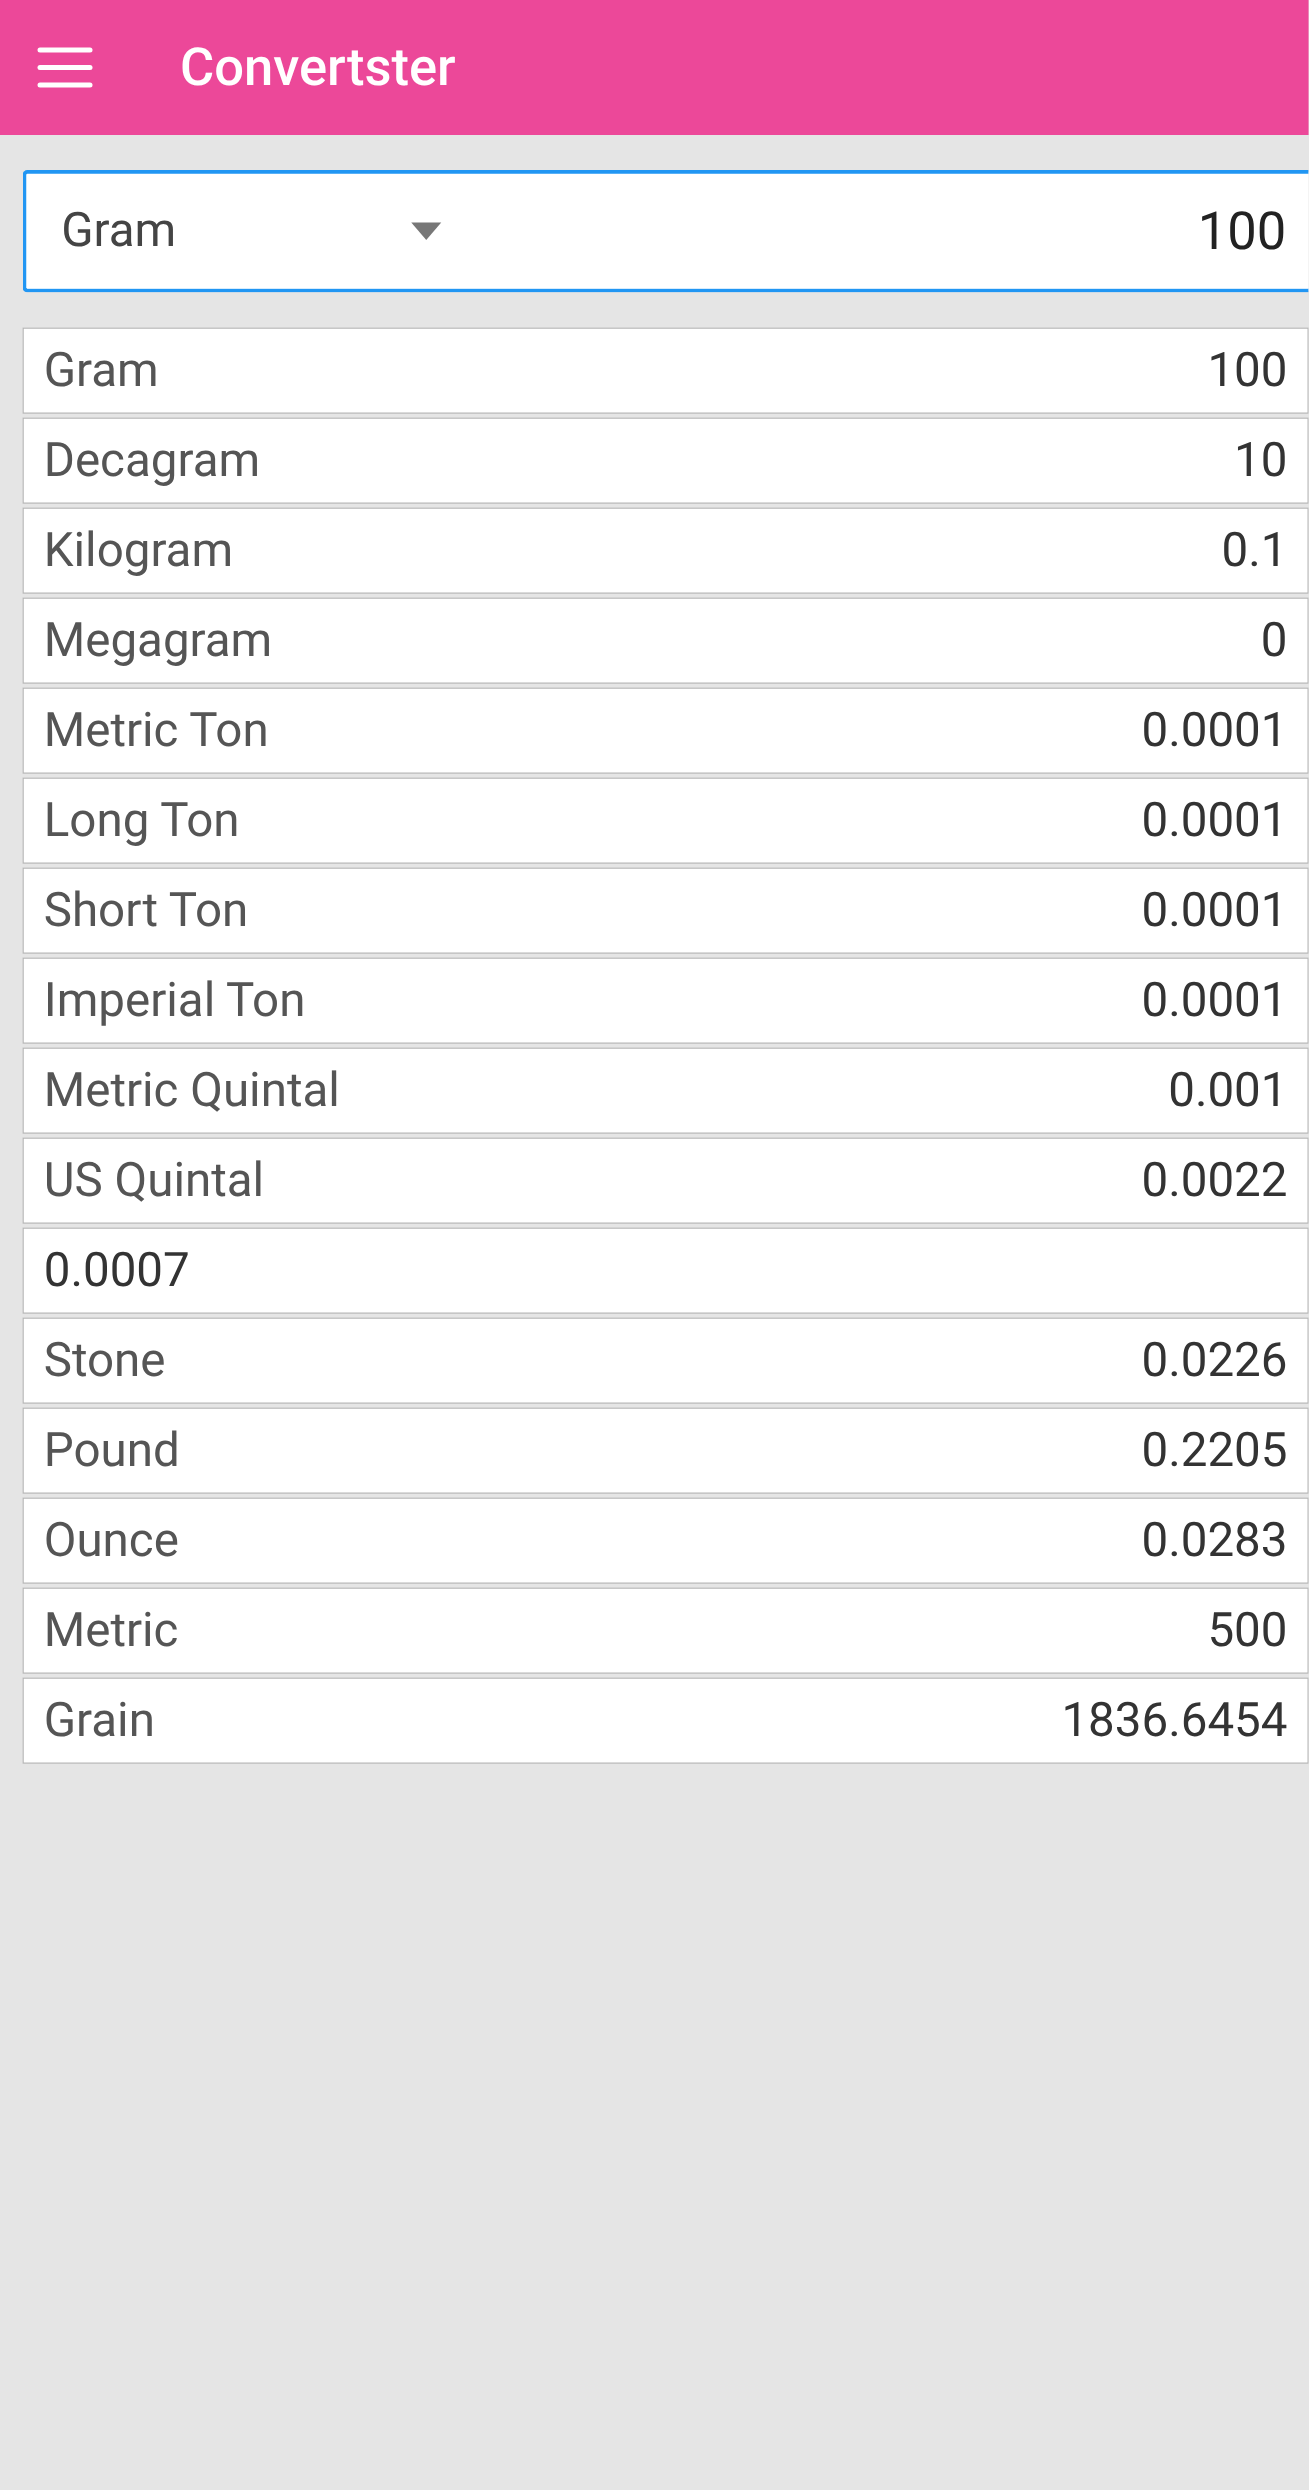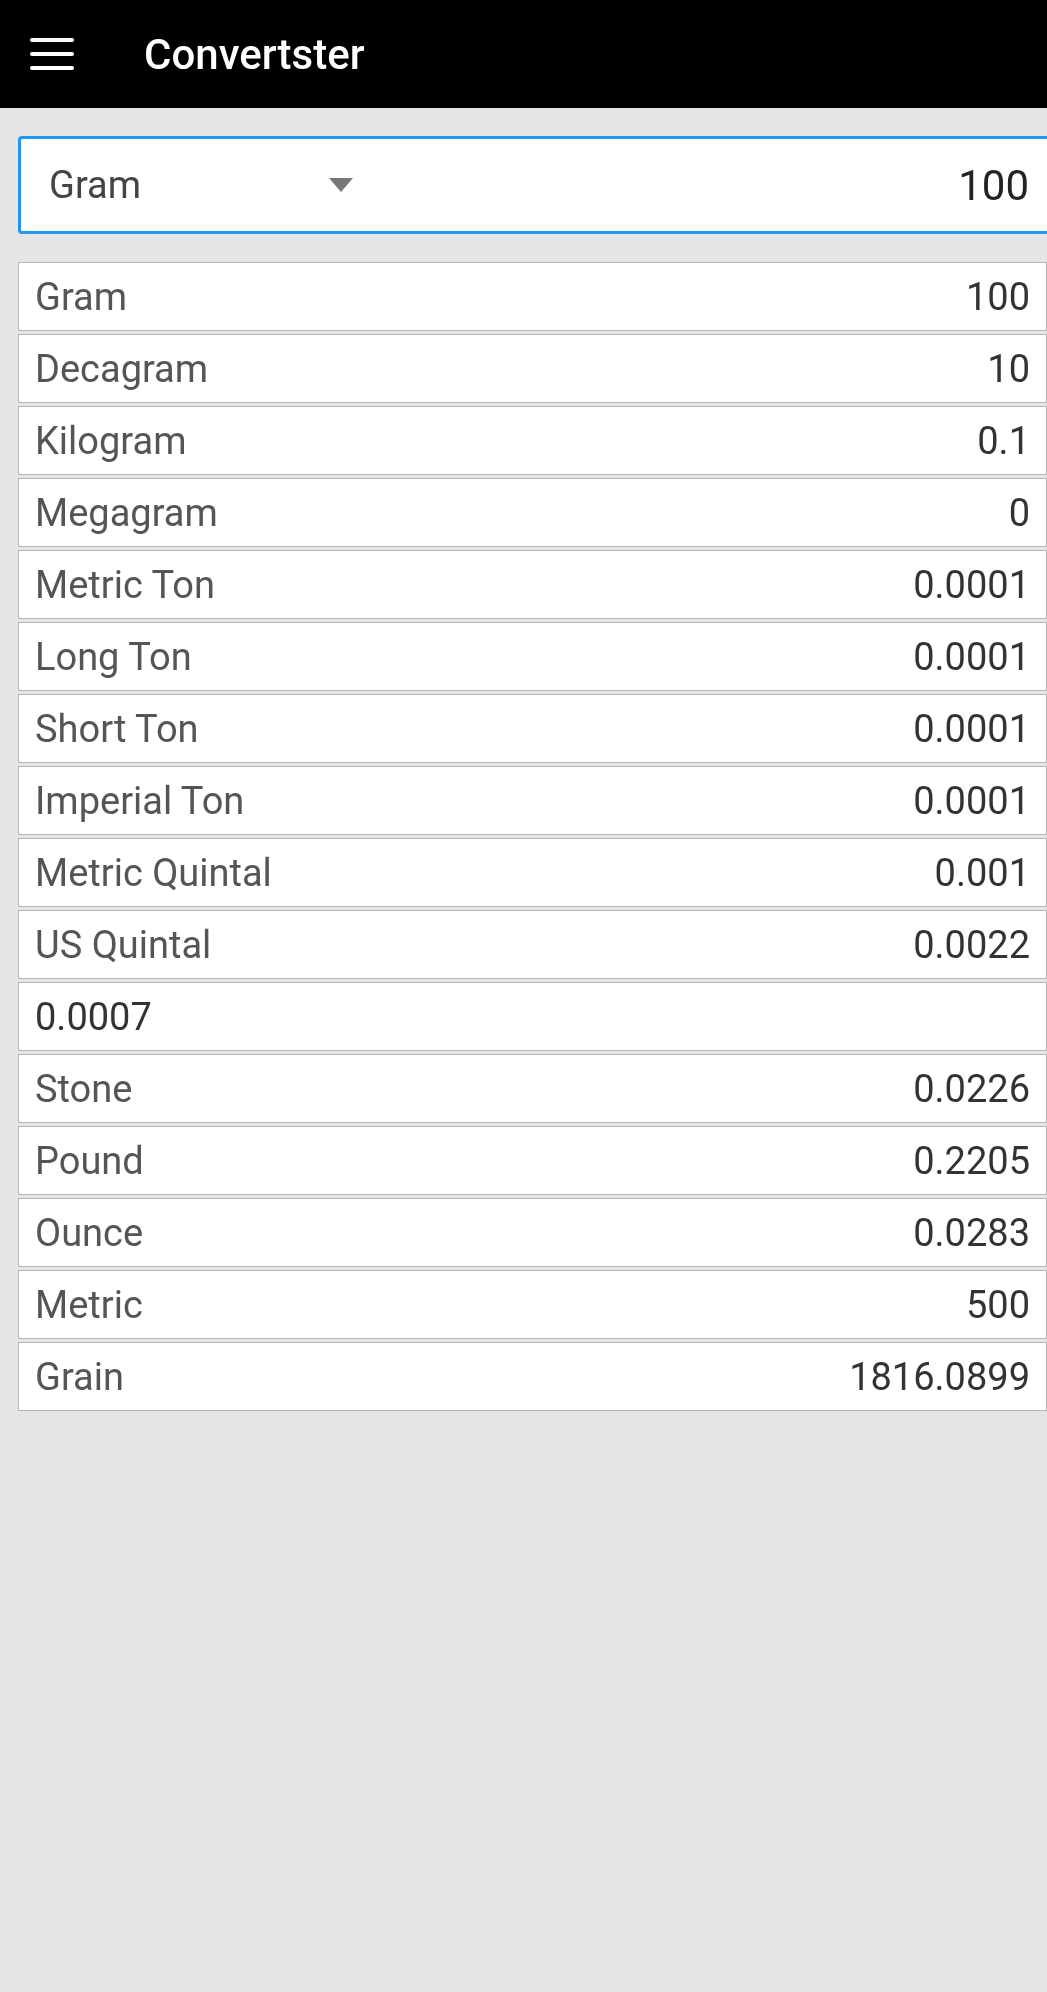--- a/index.html
+++ b/index.html
@@ -8,21 +8,21 @@
     box-sizing: border-box;
   }
   body {
     font-family: -apple-system, BlinkMacSystemFont, 'Segoe UI', Roboto, Arial, sans-serif;
     background: #e5e5e5;
     width: 1047px;
     height: 1992px;
     overflow: hidden;
   }
   .header {
-    background: #000000;
+    background: #ec4899;
     height: 108px;
     display: flex;
     align-items: center;
     padding: 0 30px;
   }
   .menu-icon {
     width: 44px;
     height: 32px;
     display: flex;
     flex-direction: column;
@@ -178,15 +178,15 @@
     <div class="result-row">
       <span class="result-label">Ounce</span>
       <span class="result-value">0.0283</span>
     </div>
     <div class="result-row">
       <span class="result-label">Metric</span>
       <span class="result-value">500</span>
     </div>
     <div class="result-row">
       <span class="result-label">Grain</span>
-      <span class="result-value">1816.0899</span>
+      <span class="result-value">1836.6454</span>
     </div>
   </div>
 
 </body></html>

